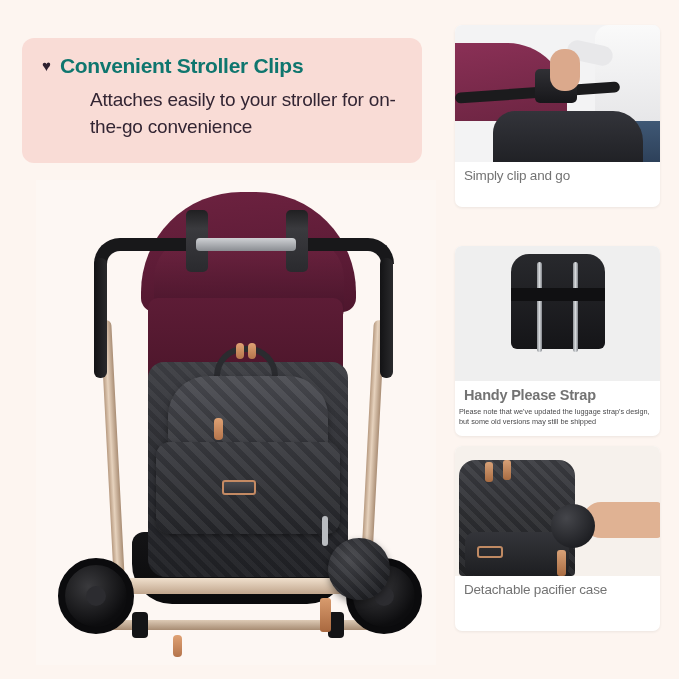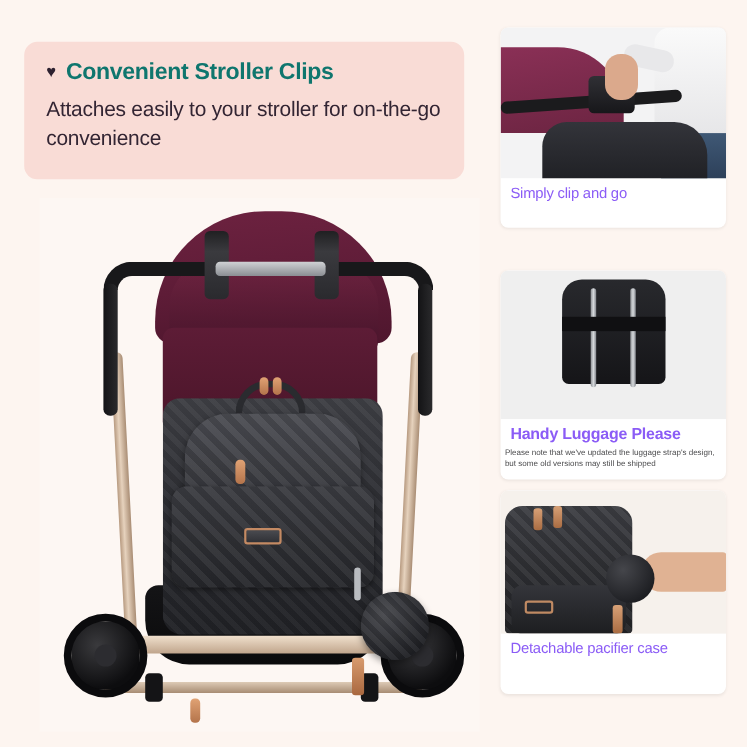--- a/index.html
+++ b/index.html
@@ -17,20 +17,21 @@
     background: #f9dcd6; border-radius: 12px; padding: 16px 20px 0 20px;
   }
   .callout-title-row { display: flex; align-items: center; gap: 9px; }
   .heart-icon { font-size: 15px; color: #2e2130; line-height: 1; margin-top: -2px; }
   .callout-title {
     font-size: 21px; font-weight: bold; color: #0f766e; letter-spacing: -0.3px;
   }
   .callout-body {
     margin-top: 9px; font-size: 19px; line-height: 1.42; color: #332533;
     letter-spacing: -0.2px;
+    margin-left: 48px;
   }
 
   
   .hero { position: absolute; left: 36px; top: 180px; width: 400px; height: 485px; }
   .hero-canvas { position: absolute; inset: 0; background: #fdf7f3; }
 
   
   .canopy {
     position: absolute; left: 105px; top: 12px; width: 215px; height: 120px;
     background: linear-gradient(175deg, #6d2240 0%, #5e1c37 55%, #4e162d 100%);
@@ -187,21 +188,21 @@
     box-shadow: 0 1px 3px rgba(0,0,0,.07);
   }
   .card.c1 { top: 25px; height: 182px; }
   .card.c2 { top: 246px; height: 190px; }
   .card.c3 { top: 446px; height: 185px; }
   .card-photo { position: relative; width: 100%; overflow: hidden; }
   .card.c1 .card-photo { height: 137px; background: #f3f3f4; }
   .card.c2 .card-photo { height: 135px; background: #efefef; }
   .card.c3 .card-photo { height: 130px; background: #f6f1ec; }
   .card-caption {
-    padding: 6px 9px 0 9px; font-size: 13.5px; color: #8b5cf6;
+    padding: 6px 9px 0 9px; font-size: 13.5px; color: #737373;
     letter-spacing: -.2px; line-height: 1.18;
   }
   .card-caption.strong { font-weight: bold; font-size: 14.5px; }
   .card-note {
     padding: 3px 9px 0 4px; font-size: 7.3px; color: #4a4a4c; line-height: 1.42;
   }
 
   
   .s1-canopy {
     position: absolute; left: 0; top: 18px; width: 112px; height: 78px;
@@ -374,21 +375,21 @@
 
   <div class="card c2">
     <div class="card-photo">
       <div class="s2-handle-top"></div>
       <div class="s2-pack"></div>
       <div class="s2-handle-l"></div>
       <div class="s2-handle-r"></div>
       <div class="s2-strap"></div>
       <div class="s2-suitcase"></div>
     </div>
-    <div class="card-caption strong">Handy Luggage Please</div>
+    <div class="card-caption strong">Handy Please Strap</div>
     <div class="card-note">Please note that we've updated the luggage strap's design, but some old versions may still be shipped</div>
   </div>
 
   <div class="card c3">
     <div class="card-photo">
       <div class="s3-pack"></div>
       <div class="s3-pull2"></div>
       <div class="s3-pull3"></div>
       <div class="s3-pocket"></div>
       <div class="s3-plate"></div>

